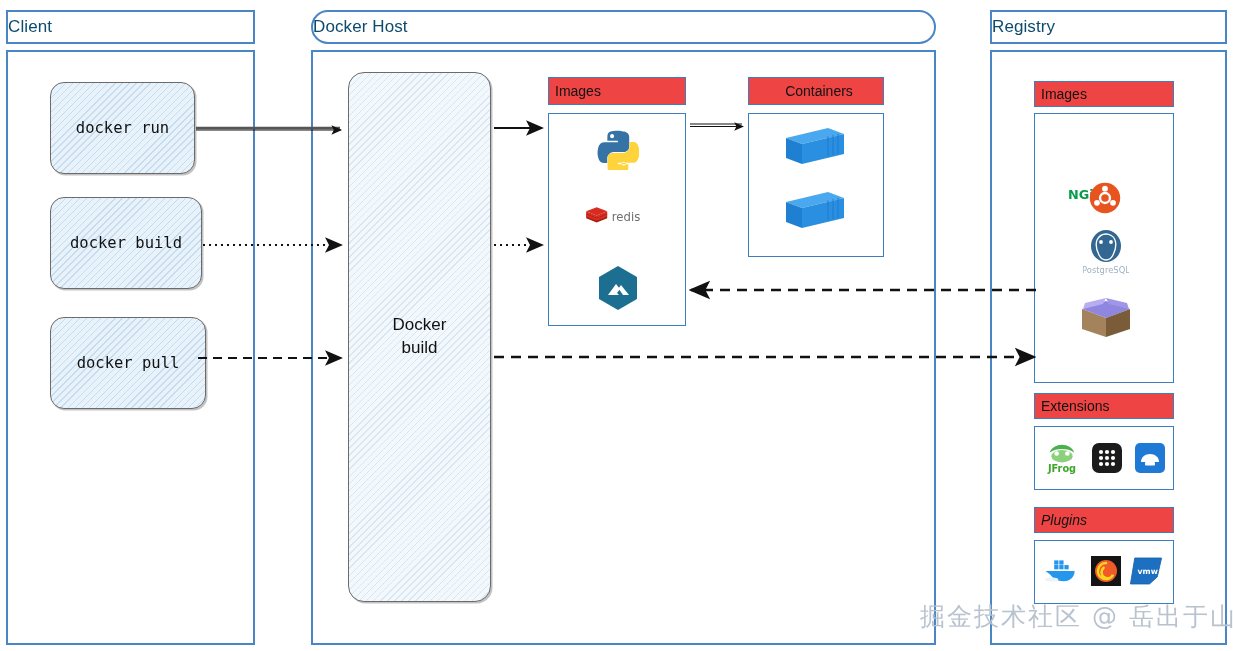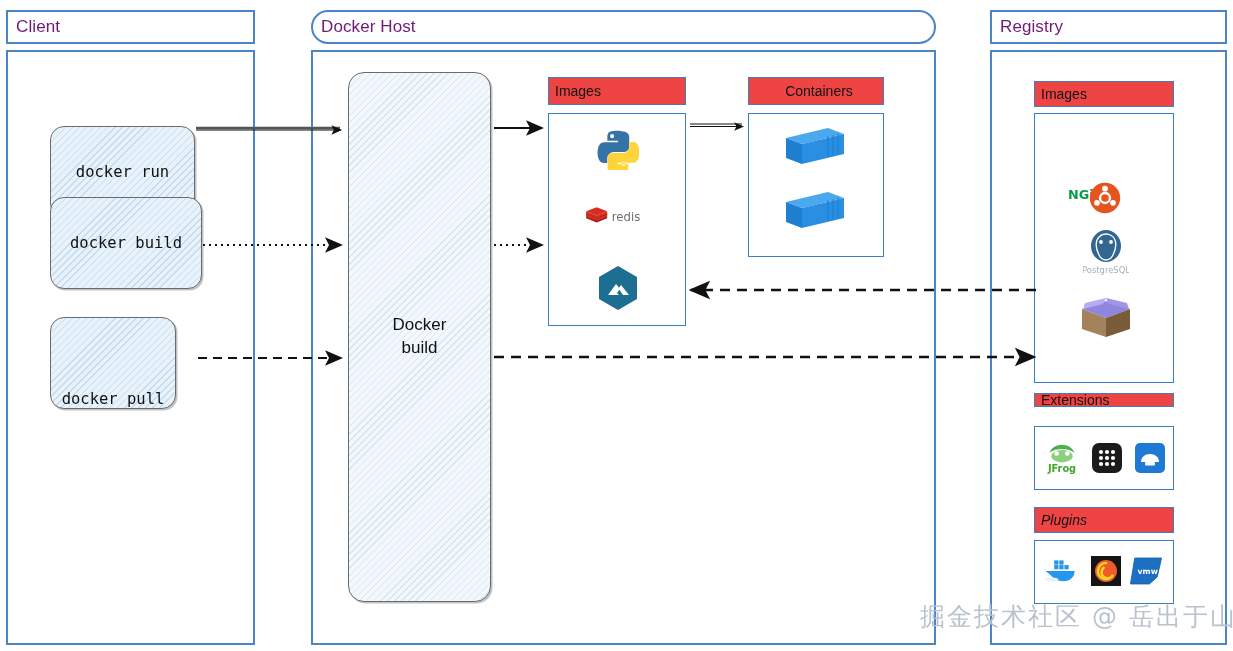--- a/index.html
+++ b/index.html
@@ -7,22 +7,21 @@
     font-family:"Liberation Sans", sans-serif;
     width:1233px;height:651px;position:relative;overflow:hidden;
   }
   .stage{position:absolute;left:0;top:0;width:1233px;height:651px;}
 
   
   .zone-title{
     position:absolute;box-sizing:border-box;
     border:2px solid #4a86c5;background:#ffffff;
     display:flex;align-items:center;
-    padding-left:8px;
-    font-size:17px;color:#701a75;letter-spacing:.1px;
+    font-size:17px;color:#0c4a6e;letter-spacing:.1px;
   }
   
   .zone-body{
     position:absolute;box-sizing:border-box;
     border:2px solid #4a86c5;background:#ffffff;
   }
 
   
   .sub-title{
     position:absolute;box-sizing:border-box;
@@ -79,27 +78,27 @@
 </head>
 <body>
 
 <div class="stage">
 
   <div class="zone-title" style="left:6px;top:10px;width:249px;height:34px;">
     <span>Client</span>
   </div>
   <div class="zone-body" style="left:6px;top:50px;width:249px;height:595px;"></div>
 
-  <div class="cmd-box" style="left:50px;top:82px;width:145px;height:92px;margin-top:44px;">
+  <div class="cmd-box" style="left:50px;top:82px;width:145px;height:92px;">
     <span>docker run</span>
   </div>
   <div class="cmd-box" style="left:50px;top:197px;width:152px;height:92px;">
     <span>docker build</span>
   </div>
-  <div class="cmd-box" style="left:50px;top:317px;width:126px;height:92px;align-items:flex-end;">
+  <div class="cmd-box" style="left:50px;top:317px;width:156px;height:92px;">
     <span>docker pull</span>
   </div>
 
   <div class="zone-title" style="left:311px;top:10px;width:625px;height:34px;border-radius:17px;">
     <span>Docker Host</span>
   </div>
   <div class="zone-body" style="left:311px;top:50px;width:625px;height:595px;"></div>
 
   <div class="daemon-box" style="left:348px;top:72px;width:143px;height:530px;">
     <div>
@@ -209,21 +208,21 @@
   <div class="logo" style="left:1077px;top:291px;width:58px;height:50px;">
     <svg width="58" height="50" viewBox="0 0 58 50" aria-hidden="true">
       <polygon points="5,18 29,10 53,18 29,27" fill="#8f86e0"></polygon>
       <polygon points="5,18 29,27 29,46 5,38" fill="#a3825c"></polygon>
       <polygon points="29,27 53,18 53,38 29,46" fill="#7a5c38"></polygon>
       <polygon points="8,12 29,7 26,13 6,18" fill="#b6aef0"></polygon>
       <polygon points="50,12 29,7 32,13 52,18" fill="#9f96e8"></polygon>
     </svg>
   </div>
 
-  <div class="sub-title" style="left:1034px;top:393px;width:140px;height:14px;">
+  <div class="sub-title" style="left:1034px;top:393px;width:140px;height:26px;">
     <span>Extensions</span>
   </div>
   <div class="sub-body" style="left:1034px;top:426px;width:140px;height:64px;"></div>
 
   <div class="logo" style="left:1046px;top:441px;width:32px;height:34px;">
     <svg width="32" height="34" viewBox="0 0 36 38" aria-hidden="true">
       <path d="M4 13c2-6 8-9 14-9s12 3 14 9c-4-3-9-4-14-4s-10 1-14 4z" fill="#4caf50"></path>
       <ellipse cx="18" cy="17" rx="12" ry="7" fill="#8bd17c"></ellipse>
       <circle cx="12" cy="14" r="2.6" fill="#fff"></circle>
       <circle cx="24" cy="14" r="2.6" fill="#fff"></circle>

